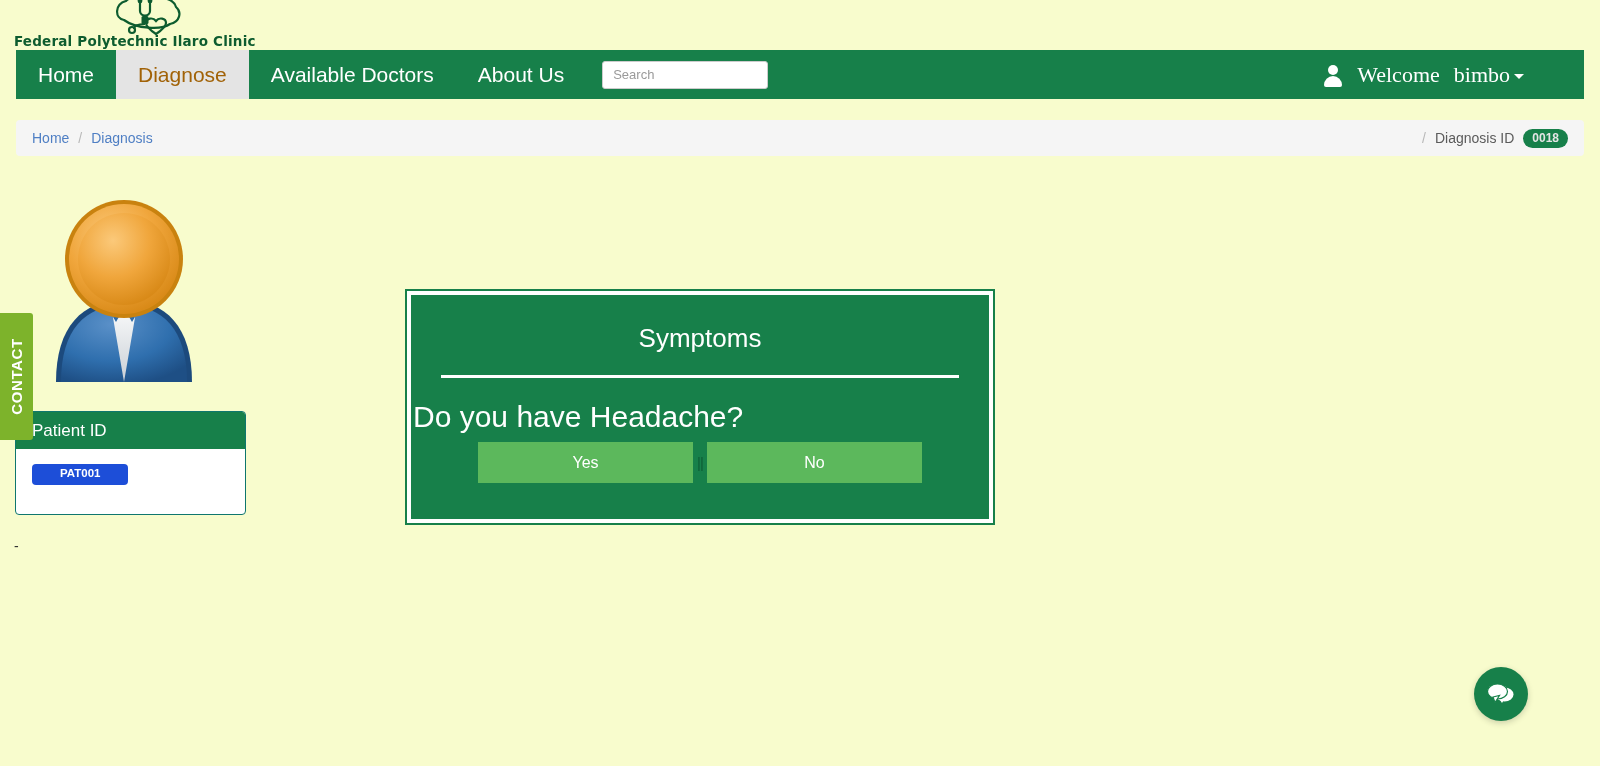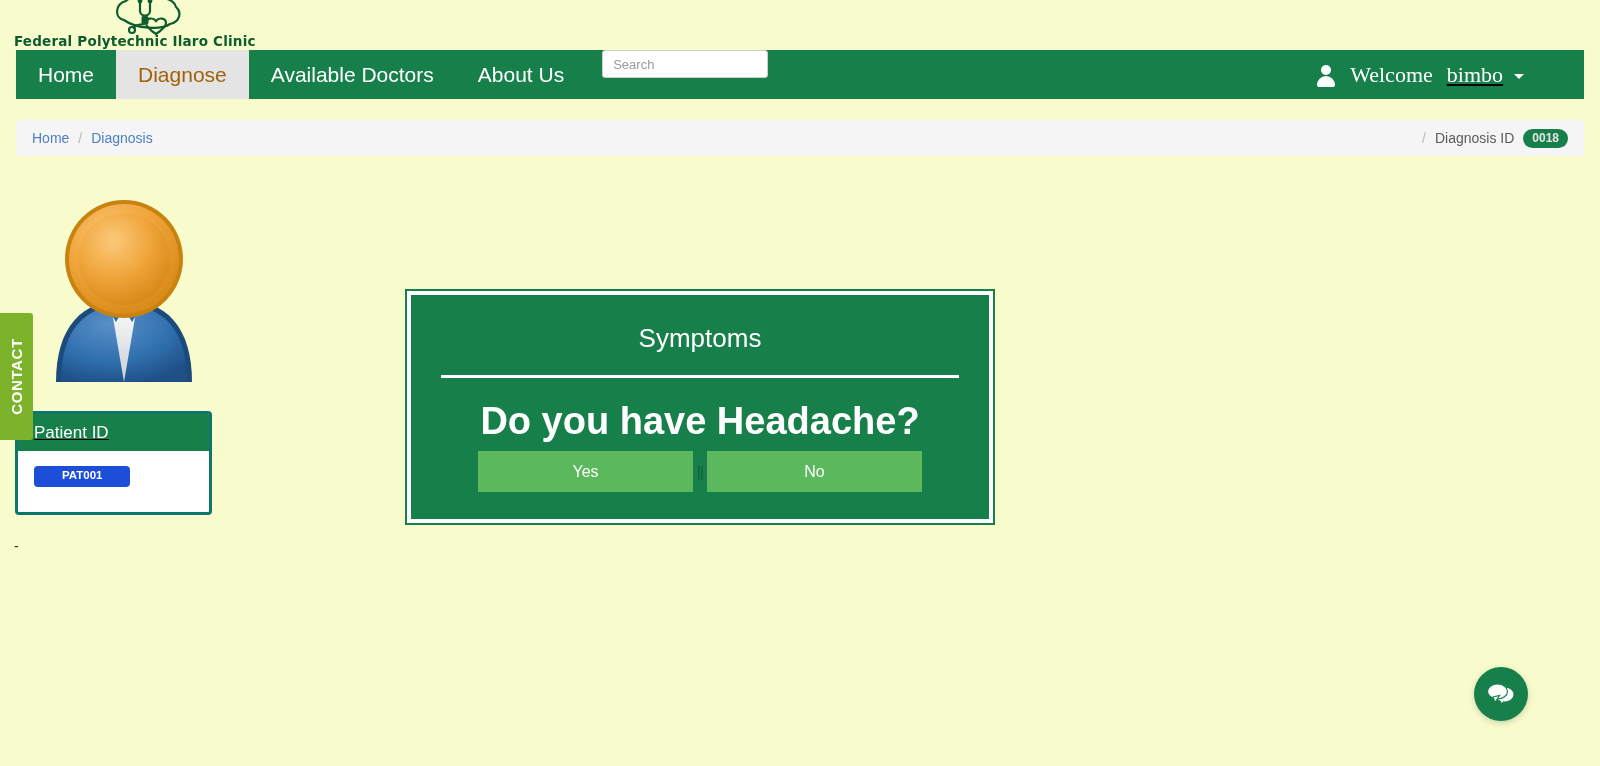--- a/index.html
+++ b/index.html
@@ -65,21 +65,21 @@
     white-space: nowrap;
     cursor: pointer;
     user-select: none;
   }
   .nav-item.active {
     background: #e4e4e4;
     color: #a16207;
   }
   .nav-search-wrap {
     display: flex;
-    align-items: flex-start;
+    align-items: center;
     padding-left: 16px;
   }
   .nav-search {
     width: 166px;
     height: 28px;
     border: 1px solid #cccccc;
     border-radius: 3px;
     background: #ffffff;
     font-size: 13px;
     font-family: "Liberation Sans", sans-serif;
@@ -121,23 +121,22 @@
   }
   .welcome-text, .user-name {
     color: #ffffff;
     font-family: "Liberation Serif", serif;
     font-size: 22px;
     white-space: nowrap;
   }
   .user-menu {
     display: flex;
     align-items: center;
-    gap: 11px;
-    cursor: pointer;
-    text-decoration: underline;
+    gap: 4px;
+    cursor: pointer;
   }
   .caret-down {
     width: 0; height: 0;
     border-left: 5px solid transparent;
     border-right: 5px solid transparent;
     border-top: 5px solid #ffffff;
     display: inline-block;
     margin-top: 4px;
   }
 
@@ -218,28 +217,27 @@
     top: 196px;
     width: 152px;
     height: 186px;
   }
 
   
   .patient-card {
     position: absolute;
     left: 15px;
     top: 411px;
-    width: 197px;
+    width: 231px;
     height: 104px;
     background: #ffffff;
-    border: 3px solid #0f766e;
+    border: 1px solid #0f766e;
     border-radius: 4px;
     box-sizing: border-box;
     overflow: hidden;
-    text-decoration: underline;
   }
   .patient-card-header {
     background: #17804a;
     color: #ffffff;
     font-size: 17px;
     height: 37px;
     display: flex;
     align-items: center;
     padding-left: 16px;
     box-sizing: border-box;
@@ -291,24 +289,23 @@
     margin-top: 26px;
     font-weight: normal;
   }
   .symptom-divider {
     height: 3px;
     background: #ffffff;
     margin: 21px 28px 0 28px;
   }
   .symptom-question {
     color: #ffffff;
-    font-size: 38px;
-    text-align: center;
+    font-size: 30px;
     margin-top: 22px;
-    font-weight: bold;
+    font-weight: normal;
     white-space: nowrap;
   }
   .answer-row {
     display: flex;
     align-items: center;
     justify-content: center;
     margin-top: 8px;
     gap: 0;
   }
   .answer-btn {

